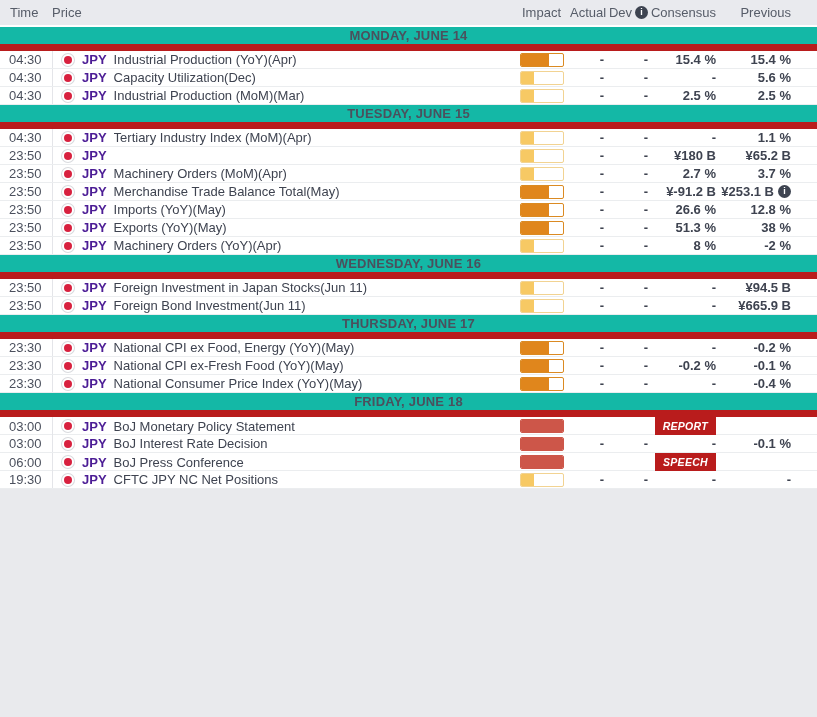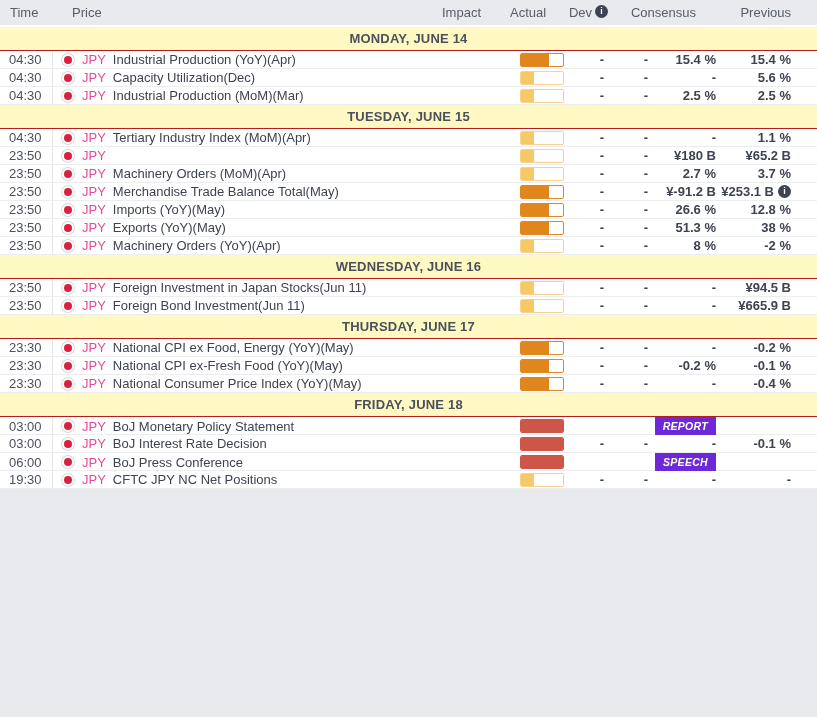--- a/index.html
+++ b/index.html
@@ -15,32 +15,31 @@
     display:grid;
     grid-template-columns:52px 1fr 58px 34px 44px 68px 75px;
     padding-right:26px;
     align-items:center;
   }
 
   
   .thead {
     height:27px; background:#e9eaee; color:#565c68; font-size:13px;
     border-bottom:2px solid #fff;
-    gap:20px;
   }
   .thead .cell { white-space:nowrap; }
   .th-time { padding-left:10px; }
   .th-event { padding-left:0; }
   .th-impact { padding-left:10px; }
   .th-right { text-align:right; }
-  .th-dev { display:flex; justify-content:flex-end; align-items:flex-start; gap:3px; }
+  .th-dev { display:flex; justify-content:flex-end; align-items:center; gap:3px; }
 
   
   .day-header {
-    height:24px; background:#fef9c3; border-bottom:1px solid #b91c1c;
+    height:24px; background:#14b8a6; border-bottom:7px solid #b91c1c;
     display:flex; align-items:center; justify-content:center;
     font-weight:700; font-size:13px; color:#4b505d; letter-spacing:.2px;
   }
 
   
   .row {
     height:18px; background:#fff; border-bottom:1px solid #ebedef;
     font-size:13px; color:#3e4350;
   }
   .cell-time { padding-left:9px; color:#4b505d; }
@@ -49,36 +48,36 @@
     border-left:1px solid #e4e5e9; padding-left:8px; height:100%;
   }
   .flag {
     width:14px; height:14px; border-radius:50%; background:#fff; flex:0 0 14px;
     box-shadow:inset 0 0 0 1px #d9dade; position:relative;
   }
   .flag::after {
     content:""; position:absolute; left:3px; top:3px; width:8px; height:8px;
     border-radius:50%; background:#d8213f;
   }
-  .currency { font-weight:400; color:#ec4899; }
+  .currency { font-weight:700; color:#4c1d95; }
   .event-name { white-space:nowrap; overflow:hidden; text-overflow:ellipsis; }
 
   .cell-impact { padding-left:8px; }
   .impact-bar {
     width:44px; height:14px; border:1px solid #ccc; border-radius:2px;
     background:#fff; overflow:hidden;
   }
   .impact-fill { height:100%; }
 
   .cell-val { text-align:right; font-weight:700; white-space:nowrap; }
   .cell-consensus { display:flex; justify-content:flex-end; align-items:center; }
   .cell-previous { display:flex; justify-content:flex-end; align-items:center; gap:4px; }
 
   .badge {
-    background:#6d28d9; color:#fff; font-style:italic; font-weight:700;
+    background:#b91c1c; color:#fff; font-style:italic; font-weight:700;
     font-size:10.5px; padding:3px 8px; border-radius:0; letter-spacing:.3px;
   }
   .info-icon {
     width:13px; height:13px; border-radius:50%; background:#3d4350; color:#fff;
     font-size:9px; font-weight:700; font-style:normal; line-height:13px;
     text-align:center; display:inline-block; flex:0 0 13px;
   }
   .bottom-strip { height:16px; background:#e9eaed; }
 </style>
 </head>

